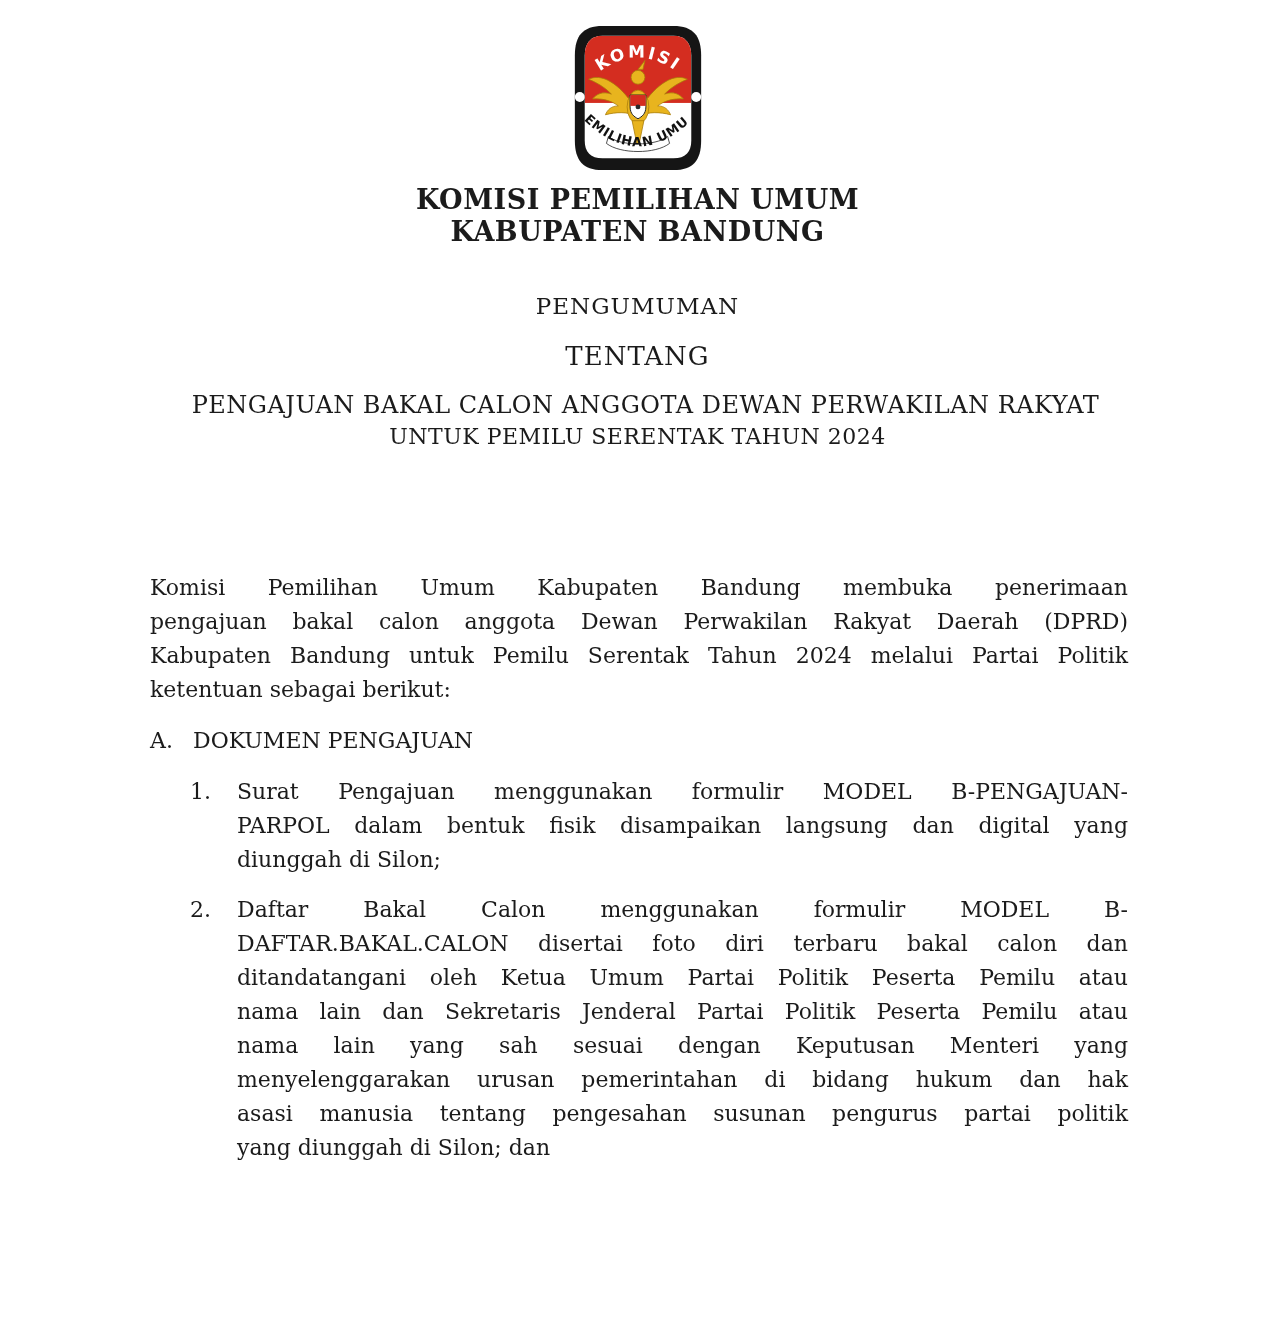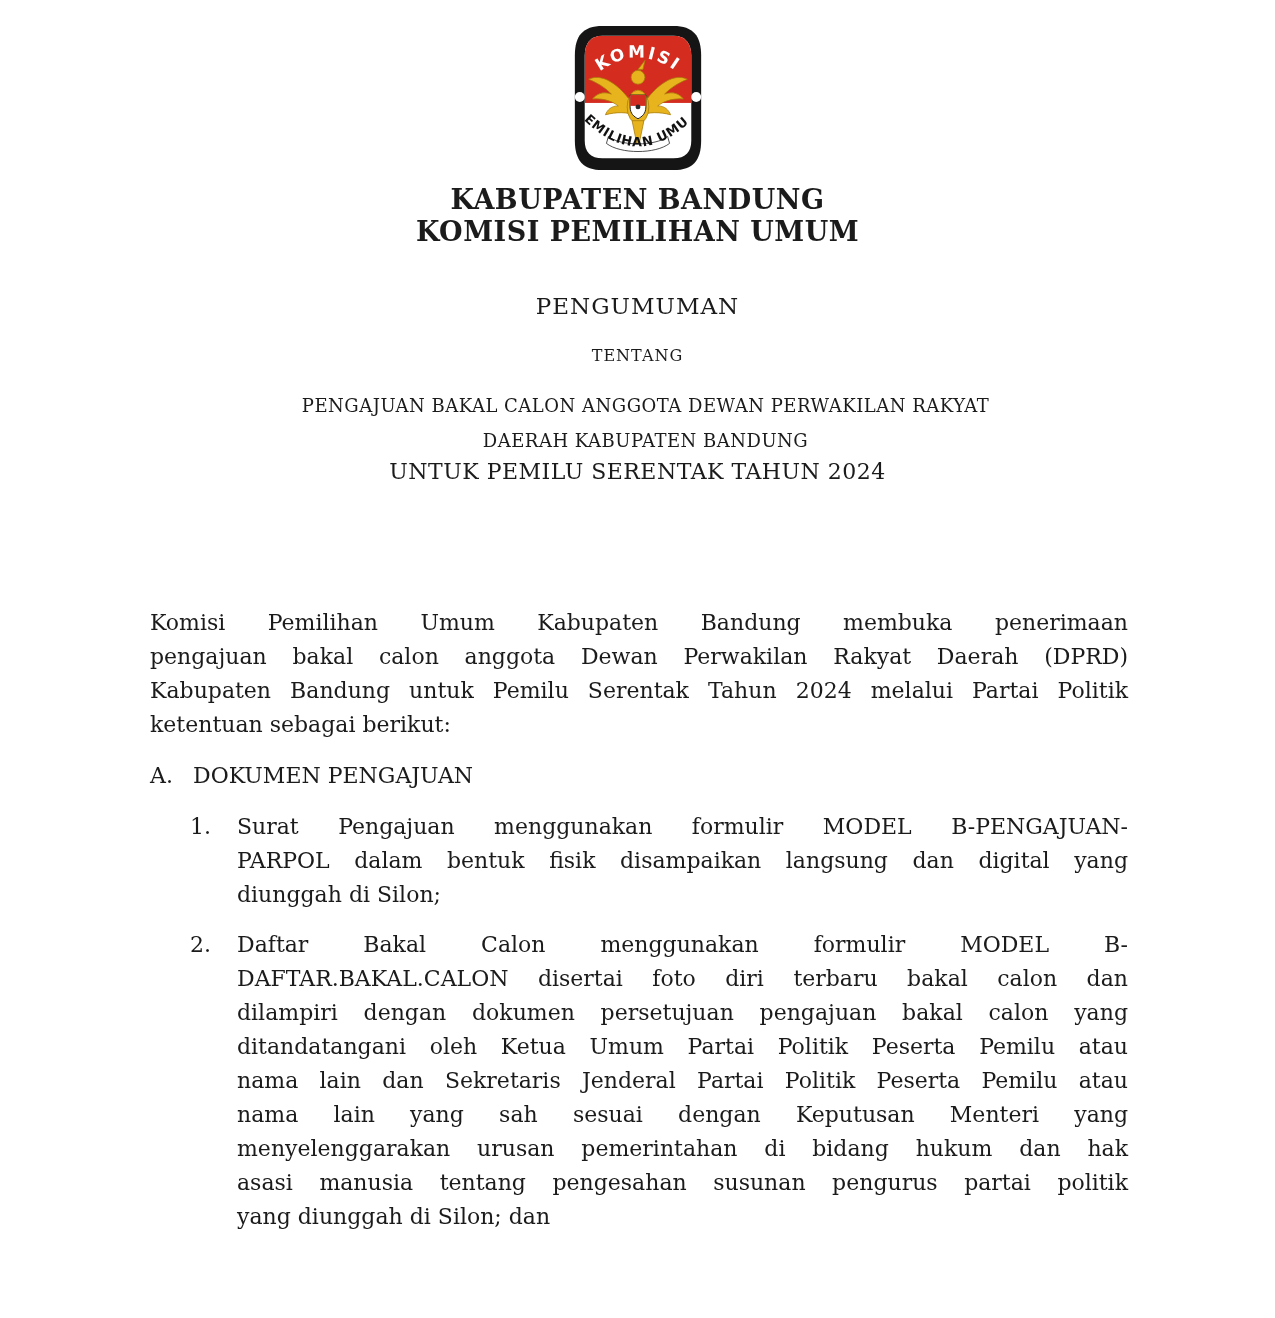--- a/index.html
+++ b/index.html
@@ -13,22 +13,22 @@
     font-family: "DejaVu Serif", "Liberation Serif", serif;
     color: #1b1b1b;
   }
   .logo-wrap { padding-top: 24px; text-align: center; }
   .org-header { text-align: center; margin-top: 8px; }
   .org-header .line {
     font-size: 27px; font-weight: bold; line-height: 32px; letter-spacing: 0.5px;
   }
   .announcement { text-align: center; margin-top: 44px; font-size: 23px; line-height: 28px; letter-spacing: 1px; }
   .doc-number   { text-align: center; margin-top: 22px; font-size: 23px; line-height: 28px; letter-spacing: 1.5px; }
-  .about-label  { text-align: center; margin-top: 22px; font-size: 16px; line-height: 28px; letter-spacing: 1px; }
-  .subject      { margin-top: 18px; font-size: 18px; padding-left: 16px; }
+  .about-label  { text-align: center; margin-top: 22px; font-size: 26px; line-height: 28px; letter-spacing: 1px; }
+  .subject      { margin-top: 18px; font-size: 24px; padding-left: 16px; }
   .subject .line { line-height: 35px; letter-spacing: 0.5px; }
   .election     { text-align: center; margin-top: 0; font-size: 22px; line-height: 28px; letter-spacing: 0.5px; }
 
   .content { padding-left: 150px; padding-right: 147px; }
 
   .intro { margin-top: 120px; font-size: 22px; }
   .intro .line { line-height: 34px; }
 
   .section-heading { margin-top: 20px; font-size: 22px; line-height: 28px; display: flex; }
   .section-heading .sec-label { width: 43px; flex: 0 0 auto; }
@@ -99,29 +99,28 @@
       <text font-family="DejaVu Sans, sans-serif" font-size="17" font-weight="bold" fill="#ffffff" letter-spacing="2.5">
         <textPath href="#arcTop" startOffset="50%" text-anchor="middle">KOMISI</textPath>
       </text>
       <text font-family="DejaVu Sans, sans-serif" font-size="13" font-weight="bold" fill="#111111" letter-spacing="1">
         <textPath href="#arcBottom" startOffset="50%" text-anchor="middle">PEMILIHAN UMUM</textPath>
       </text>
     </svg>
   </div>
 
   <div class="org-header">
+    <div class="line">KOMISI PEMILIHAN UMUM</div>
     <div class="line">KABUPATEN BANDUNG</div>
-    <div class="line">KOMISI PEMILIHAN UMUM</div>
   </div>
 
   <div class="announcement">PENGUMUMAN</div>
   <div class="about-label">TENTANG</div>
   <div class="subject">
       <div class="line center">PENGAJUAN BAKAL CALON ANGGOTA DEWAN PERWAKILAN RAKYAT</div>
-      <div class="line center last">DAERAH KABUPATEN BANDUNG</div>
     </div>
   <div class="election">UNTUK PEMILU SERENTAK TAHUN 2024</div>
 
   <div class="content">
 
     <div class="intro">
         <div class="line justify">Komisi Pemilihan Umum Kabupaten Bandung membuka penerimaan</div>
         <div class="line justify">pengajuan bakal calon anggota Dewan Perwakilan Rakyat Daerah (DPRD)</div>
         <div class="line justify">Kabupaten Bandung untuk Pemilu Serentak Tahun 2024 melalui Partai Politik</div>
         <div class="line justify last">ketentuan sebagai berikut:</div>
@@ -139,21 +138,20 @@
           <div class="line justify">PARPOL dalam bentuk fisik disampaikan langsung dan digital yang</div>
           <div class="line justify last">diunggah di Silon;</div>
         </div>
     </div>
 
     <div class="list-item item-2">
       <div class="num">2.</div>
       <div class="item-lines">
           <div class="line justify">Daftar Bakal Calon menggunakan formulir MODEL B-</div>
           <div class="line justify">DAFTAR.BAKAL.CALON disertai foto diri terbaru bakal calon dan</div>
-          <div class="line justify">dilampiri dengan dokumen persetujuan pengajuan bakal calon yang</div>
           <div class="line justify">ditandatangani oleh Ketua Umum Partai Politik Peserta Pemilu atau</div>
           <div class="line justify">nama lain dan Sekretaris Jenderal Partai Politik Peserta Pemilu atau</div>
           <div class="line justify">nama lain yang sah sesuai dengan Keputusan Menteri yang</div>
           <div class="line justify">menyelenggarakan urusan pemerintahan di bidang hukum dan hak</div>
           <div class="line justify">asasi manusia tentang pengesahan susunan pengurus partai politik</div>
           <div class="line justify last">yang diunggah di Silon; dan</div>
         </div>
     </div>
 
   </div>

